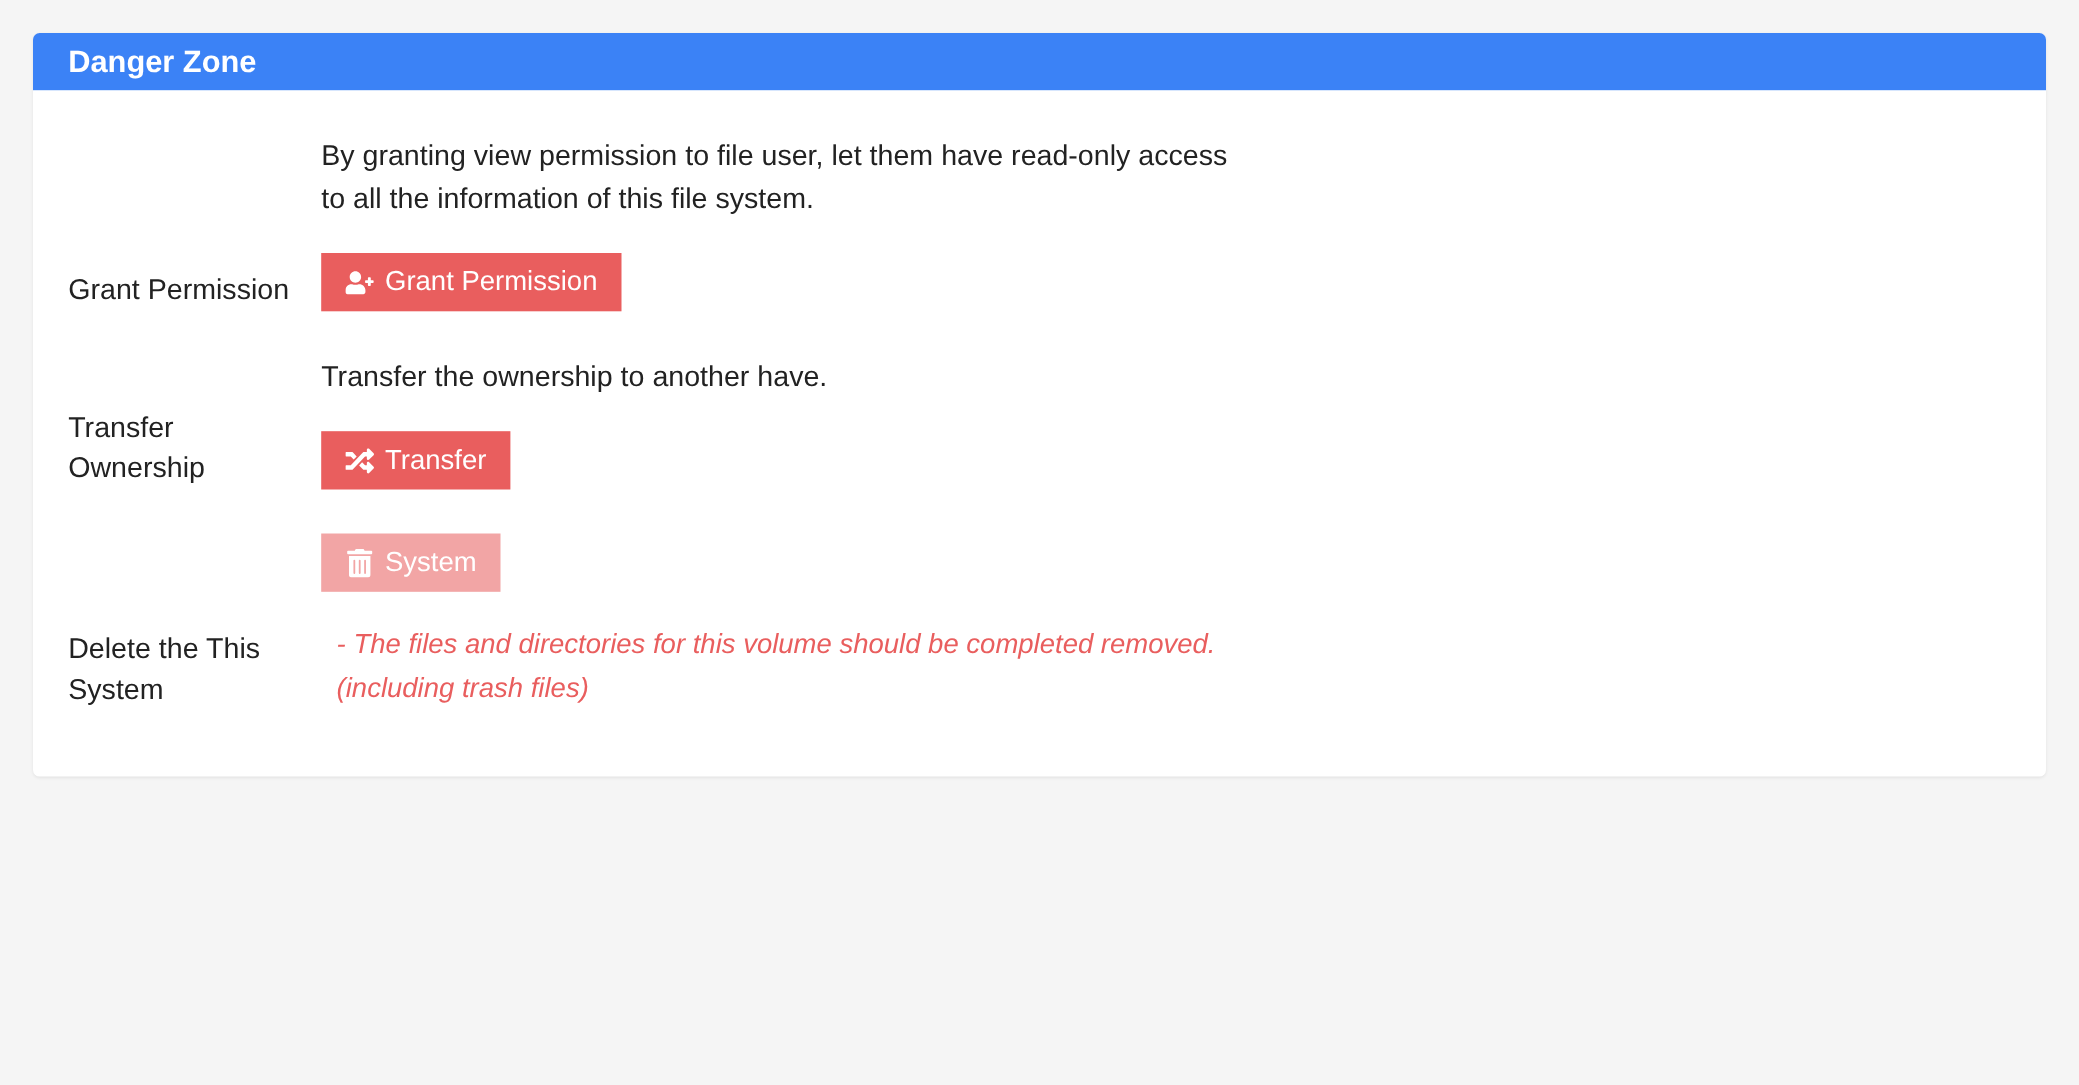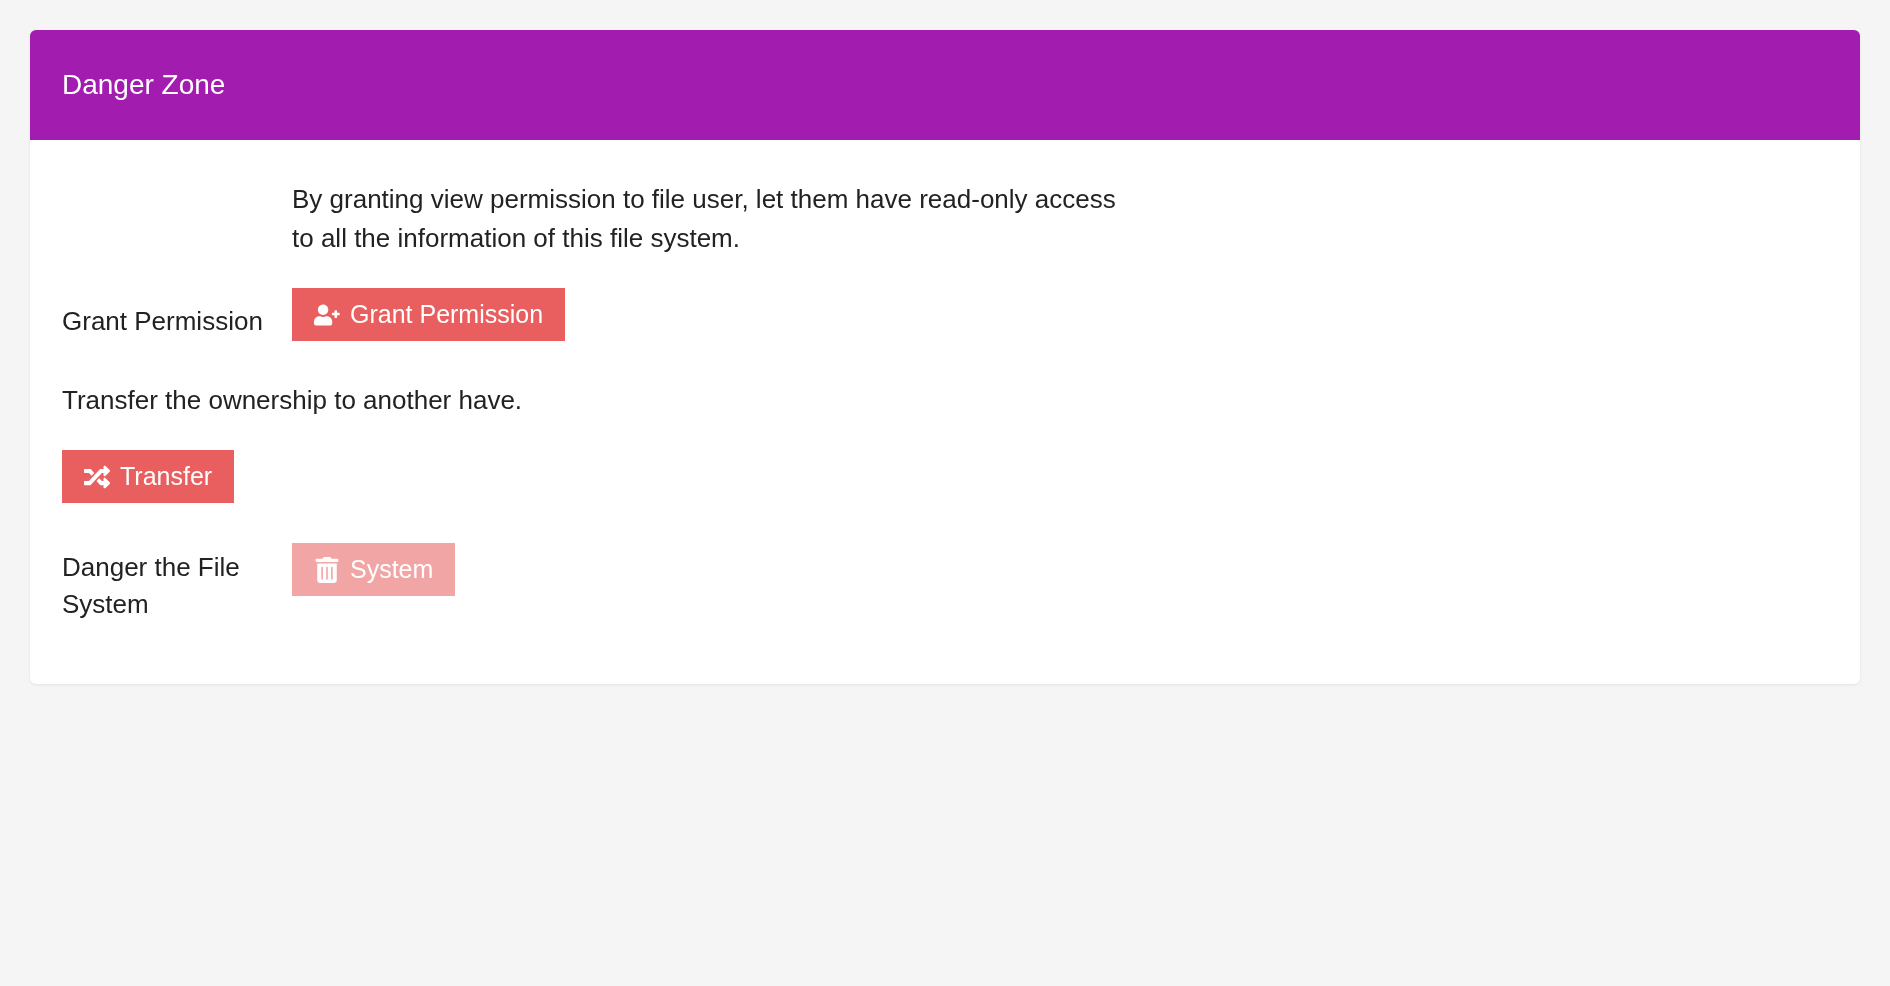--- a/index.html
+++ b/index.html
@@ -14,25 +14,25 @@
     }
     .card {
       background: #fff;
       border-radius: 6px;
       overflow: hidden;
       box-shadow: 0 1px 3px rgba(0,0,0,0.08);
       max-width: 1830px;
       margin: 0 auto;
     }
     .card-header {
-      background: #a21caf;
+      background: #3b82f6;
       color: #fff;
-      padding: 39px 32px;
+      padding: 10px 32px;
       font-size: 28px;
-      font-weight: 400;
+      font-weight: 700;
     }
     .card-body {
       padding: 40px 32px 60px 32px;
     }
     .row {
       display: flex;
       margin-bottom: 40px;
       align-items: flex-end;
     }
     .row:last-child {
@@ -109,43 +109,45 @@
             <svg viewBox="0 0 640 512">
                 <path d="M224 256c70.7 0 128-57.3 128-128S294.7 0 224 0 96 57.3 96 128s57.3 128 128 128zm89.6 32h-16.7c-22.2 10.2-46.9 16-72.9 16s-50.6-5.8-72.9-16h-16.7C60.2 288 0 348.2 0 422.4V464c0 26.5 21.5 48 48 48h352c26.5 0 48-21.5 48-48v-41.6c0-74.2-60.2-134.4-134.4-134.4zM616 200h-48v-48c0-8.8-7.2-16-16-16h-32c-8.8 0-16 7.2-16 16v48h-48c-8.8 0-16 7.2-16 16v32c0 8.8 7.2 16 16 16h48v48c0 8.8 7.2 16 16 16h32c8.8 0 16-7.2 16-16v-48h48c8.8 0 16-7.2 16-16v-32c0-8.8-7.2-16-16-16z"></path>
               </svg>
           </span>
           <span>Grant Permission</span>
         </button>
       </div>
     </div>
 
     <div class="row">
+      <div class="label-col">Transfer Ownership</div>
       <div class="content-col">
         <div class="description">Transfer the ownership to another have.</div>
         <button class="btn">
           <span class="icon">
             <svg viewBox="0 0 512 512">
                 <path d="M504.971 359.029c9.373 9.373 9.373 24.569 0 33.941l-80 79.984c-15.01 15.01-40.971 4.49-40.971-16.971V416h-58.785a12.004 12.004 0 0 1-8.773-3.812l-70.556-75.596 53.333-57.143L352 336h32v-39.981c0-21.438 25.943-31.998 40.971-16.971l80 79.981zM12 176h84l52.781 56.551 53.31-57.115-70.314-75.323A12.004 12.004 0 0 0 122.785 96H12c-6.627 0-12 5.373-12 12v56c0 6.627 5.373 12 12 12zm372 0v39.984c0 21.46 25.961 31.98 40.971 16.971l80-79.984c9.373-9.373 9.373-24.569 0-33.941l-80-79.981C409.943 24.021 384 34.582 384 56.019V96h-58.785a12.004 12.004 0 0 0-8.773 3.812L96 336H12c-6.627 0-12 5.373-12 12v56c0 6.627 5.373 12 12 12h110.785c3.326 0 6.503-1.381 8.773-3.812L352 176h32z"></path>
               </svg>
           </span>
           <span>Transfer</span>
         </button>
       </div>
     </div>
 
     <div class="row">
-      <div class="label-col">Danger the File System</div>
+      <div class="label-col">Delete the This System</div>
       <div class="content-col">
         <button class="btn disabled">
           <span class="icon">
             <svg viewBox="0 0 448 512">
                 <path d="M32 464a48 48 0 0 0 48 48h288a48 48 0 0 0 48-48V128H32zm272-256a16 16 0 0 1 32 0v224a16 16 0 0 1-32 0zm-96 0a16 16 0 0 1 32 0v224a16 16 0 0 1-32 0zm-96 0a16 16 0 0 1 32 0v224a16 16 0 0 1-32 0zM432 32H312l-9.4-18.7A24 24 0 0 0 281.1 0H166.8a23.72 23.72 0 0 0-21.4 13.3L136 32H16A16 16 0 0 0 0 48v32a16 16 0 0 0 16 16h416a16 16 0 0 0 16-16V48a16 16 0 0 0-16-16z"></path>
               </svg>
           </span>
           <span>System</span>
         </button>
         <div class="warning">
+          <div class="warning-reason">  - The files and directories for this volume should be completed removed. (including trash files)</div>
         </div>
       </div>
     </div>
 
   </div>
 </div>
 
 </body></html>

